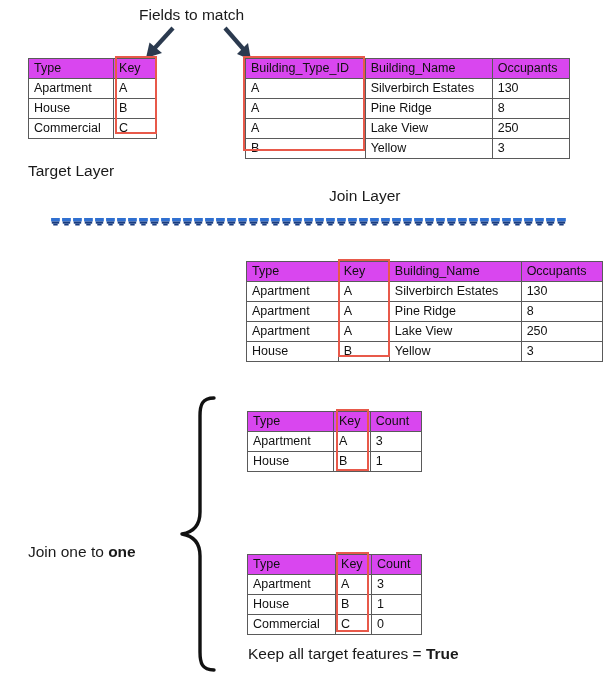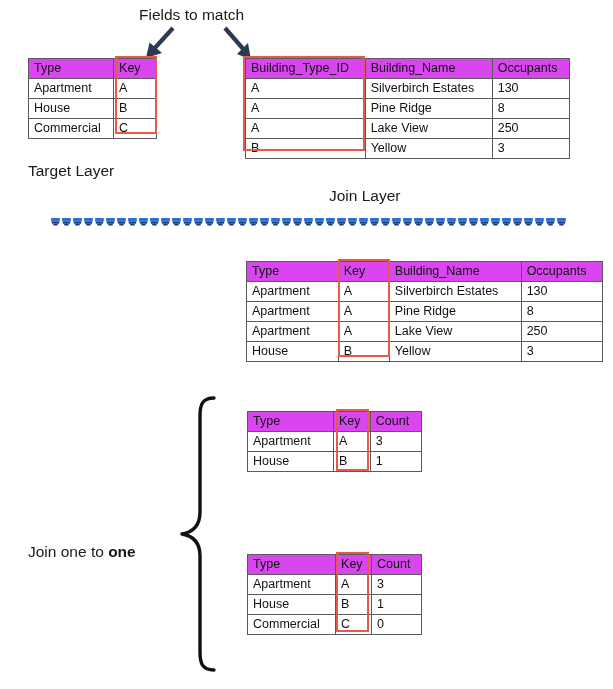--- a/index.html
+++ b/index.html
@@ -402,14 +402,17 @@
       </tr>
       <tr>
         <td>Commercial</td>
         <td>C</td>
         <td>0</td>
       </tr>
     </tbody>
   </table>
   <div class="redbox" style="left:336px; top:552px; width:33px; height:80px;"></div>
 
+  <div class="txt big" style="left:248px; top:645px;">
+    <span>Keep all target features = </span><span class="bold">True</span>
+  </div>
 
 </div>
 
 </body></html>

